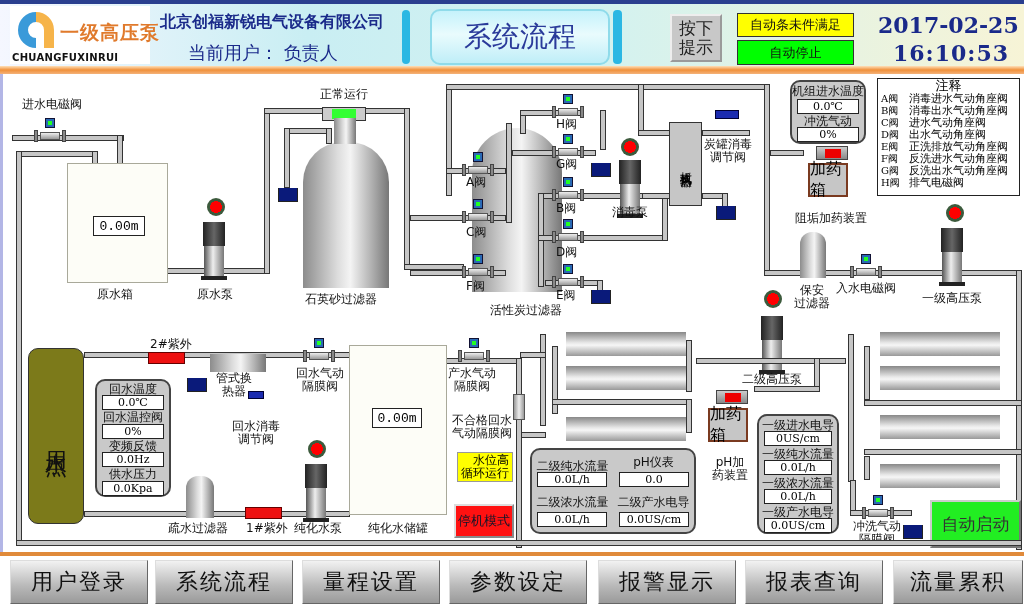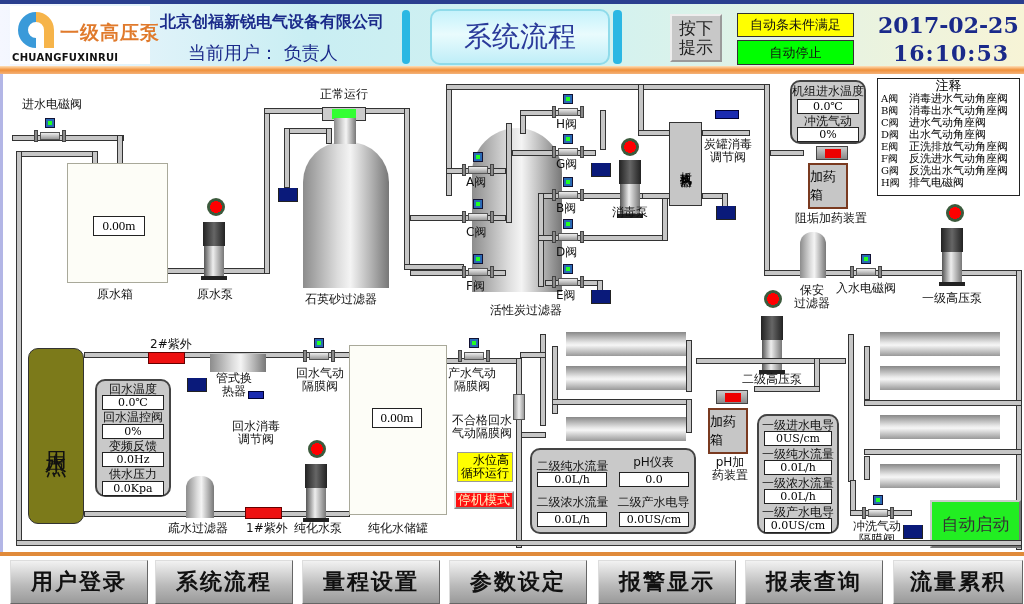--- a/index.html
+++ b/index.html
@@ -19,21 +19,21 @@
 .bar-l{left:402px;top:10px;width:8px;height:54px;background:#2bb7e3;border-radius:4px}
 .bar-r{left:613px;top:10px;width:9px;height:54px;background:#2bb7e3;border-radius:4px}
 .hint-btn{left:670px;top:14px;width:52px;height:48px;background:#c8c8c8;border:2px outset #eee;display:flex;flex-direction:column;align-items:center;justify-content:center;font-size:17px;line-height:19px;color:#222;cursor:pointer}
 .auto-cond{left:737px;top:13px;width:117px;height:24px;background:#ffff00;border:1px solid #333;font-size:13px;color:#111;display:flex;align-items:center;justify-content:center;white-space:nowrap}
 .auto-stop{left:737px;top:40px;width:117px;height:25px;background:#00ff00;border:1px solid #333;font-size:13px;color:#111;display:flex;align-items:center;justify-content:center}
 .date{left:878px;top:12px;font-size:22px;font-family:"DejaVu Serif",serif;font-weight:bold;color:#1a2a8a}
 .time{left:893px;top:40px;font-size:22px;font-family:"DejaVu Serif",serif;font-weight:bold;color:#1a2a8a;letter-spacing:1px}
 .lbl{position:absolute;font-size:12px;color:#111;white-space:nowrap;line-height:13px;text-align:center}
 .pipe{position:absolute;background:#c6c6c6;border:1px solid #333}
 .tank{position:absolute;background:#fdfdf7;border:1px solid #a9a99a}
-.readout{position:absolute;background:#fff;border:1px solid #222;font-family:Liberation Serif, serif;font-size:13px;display:flex;align-items:center;justify-content:center}
+.readout{position:absolute;background:#fff;border:1px solid #222;font-family:Liberation Mono, monospace;font-size:13px;display:flex;align-items:center;justify-content:center}
 .vessel{position:absolute;background:linear-gradient(90deg,#8c8c8c 0%,#dcdcdc 40%,#f4f4f4 55%,#b0b0b0 80%,#777 100%)}
 .drain{position:absolute;width:20px;height:14px;background:#0a1a7a;border:1px solid #222;border-top:none}
 .valve{position:absolute;width:32px;height:12px}
 .valve .body{position:absolute;left:6px;top:2px;width:20px;height:8px;background:linear-gradient(#eee,#999);border:1px solid #555}
 .valve .fl{position:absolute;top:0;width:4px;height:12px;background:#888;border:1px solid #444}
 .valve .ind{position:absolute;left:11px;top:-12px;width:10px;height:10px;background:#2a6ab5;border:1px solid #113}
 .valve .ind::after{content:"";position:absolute;left:2px;top:2px;width:4px;height:4px;background:#2f2}
 .pump{position:absolute;width:28px;height:58px}
 .pump .motor{position:absolute;left:3px;top:0;width:22px;height:24px;background:linear-gradient(90deg,#222,#666 50%,#222)}
 .pump .stage{position:absolute;left:4px;top:24px;width:20px;height:30px;background:linear-gradient(90deg,#555,#eee 45%,#777)}
@@ -44,28 +44,28 @@
 .panel .pl{position:absolute;left:0;width:100%;text-align:center;font-size:12px;color:#111;white-space:nowrap}
 .panel .pv{position:absolute;left:5px;right:5px;height:15px;background:#fff;border:1px solid #222;font-family:"DejaVu Serif",serif;font-size:11px;display:flex;align-items:center;justify-content:center}
 .membrane{position:absolute;height:24px;background:linear-gradient(#888,#e8e8e8 45%,#f6f6f6 55%,#999)}
 .legend{left:877px;top:78px;width:143px;height:118px;border:1px solid #222;background:#fff}
 .legend .lt{text-align:center;font-size:13px;line-height:14px}
 .legend .li{font-size:11px;line-height:12px;padding-left:3px;white-space:nowrap}
 .legend .li b{font-weight:normal;font-family:"DejaVu Serif",serif;font-size:10px;display:inline-block;width:28px}
 .uv{position:absolute;width:37px;height:12px;background:#ee1111;border:1px solid #600}
 .use-point{left:28px;top:348px;width:56px;height:176px;background:#7c7a1a;border:1px solid #333;border-radius:10px;display:flex;align-items:center;justify-content:center;writing-mode:vertical-rl;font-size:22px;color:#111;letter-spacing:2px}
 .status-yellow{left:457px;top:452px;width:56px;height:30px;background:#ffff00;border:1px solid #999;font-size:12px;line-height:13px;text-align:right;display:flex;align-items:center;justify-content:center}
-.stop-mode{left:454px;top:491px;width:60px;height:18px;background:#ff1111;border:2px outset #ddd;font-size:13px;color:#fef9c3;display:flex;align-items:center;justify-content:center;cursor:pointer}
+.stop-mode{left:454px;top:504px;width:60px;height:34px;background:#ff1111;border:2px outset #ddd;font-size:13px;color:#0f172a;display:flex;align-items:center;justify-content:center;cursor:pointer}
 .auto-start{left:930px;top:500px;width:91px;height:48px;background:#22ee22;border:2px outset #ccc;font-size:17px;color:#333;display:flex;align-items:center;justify-content:center;cursor:pointer}
-.dose{position:absolute;width:40px;height:46px;background:#c6c6c6;border:2px solid #7a3a20;font-size:13px;display:flex;align-items:center;justify-content:center}
+.dose{position:absolute;width:40px;height:34px;background:#c6c6c6;border:2px solid #7a3a20;font-size:16px;display:flex;align-items:center;justify-content:center}
 .dose-motor{position:absolute;width:32px;height:14px;background:linear-gradient(#ccc,#888);border:1px solid #444}
 .dose-motor::after{content:"";position:absolute;left:8px;top:2px;width:16px;height:9px;background:#e00}
 #bottom-line{left:0;top:552px;width:1024px;height:4px;background:#e08a3a}
 #navbar{left:0;top:556px;width:1024px;height:48px;background:#fff}
-.navbtn{position:absolute;top:4px;width:138px;height:44px;background:linear-gradient(#f2f2f2,#b8b8b8 60%,#9a9a9a);border:1px solid #666;border-top-color:#ddd;border-left-color:#ddd;font-size:22px;font-weight:bold;font-family:"DejaVu Serif",serif;color:#111;display:flex;align-items:center;justify-content:center;letter-spacing:2px;cursor:pointer}
+.navbtn{position:absolute;top:4px;width:138px;height:44px;background:linear-gradient(#f2f2f2,#b8b8b8 60%,#9a9a9a);border:1px solid #666;border-top-color:#ddd;border-left-color:#ddd;font-size:22px;font-weight:normal;font-family:"DejaVu Serif",serif;color:#111;display:flex;align-items:center;justify-content:center;letter-spacing:2px;cursor:pointer}
 </style>
 </head>
 <body>
 
 <div class="abs" id="topbar"></div>
 <div class="abs" id="header"></div>
 <div class="abs" id="hdr-line"></div>
 <div class="abs" id="left-edge"></div>
 
 <div class="abs" id="logo">

